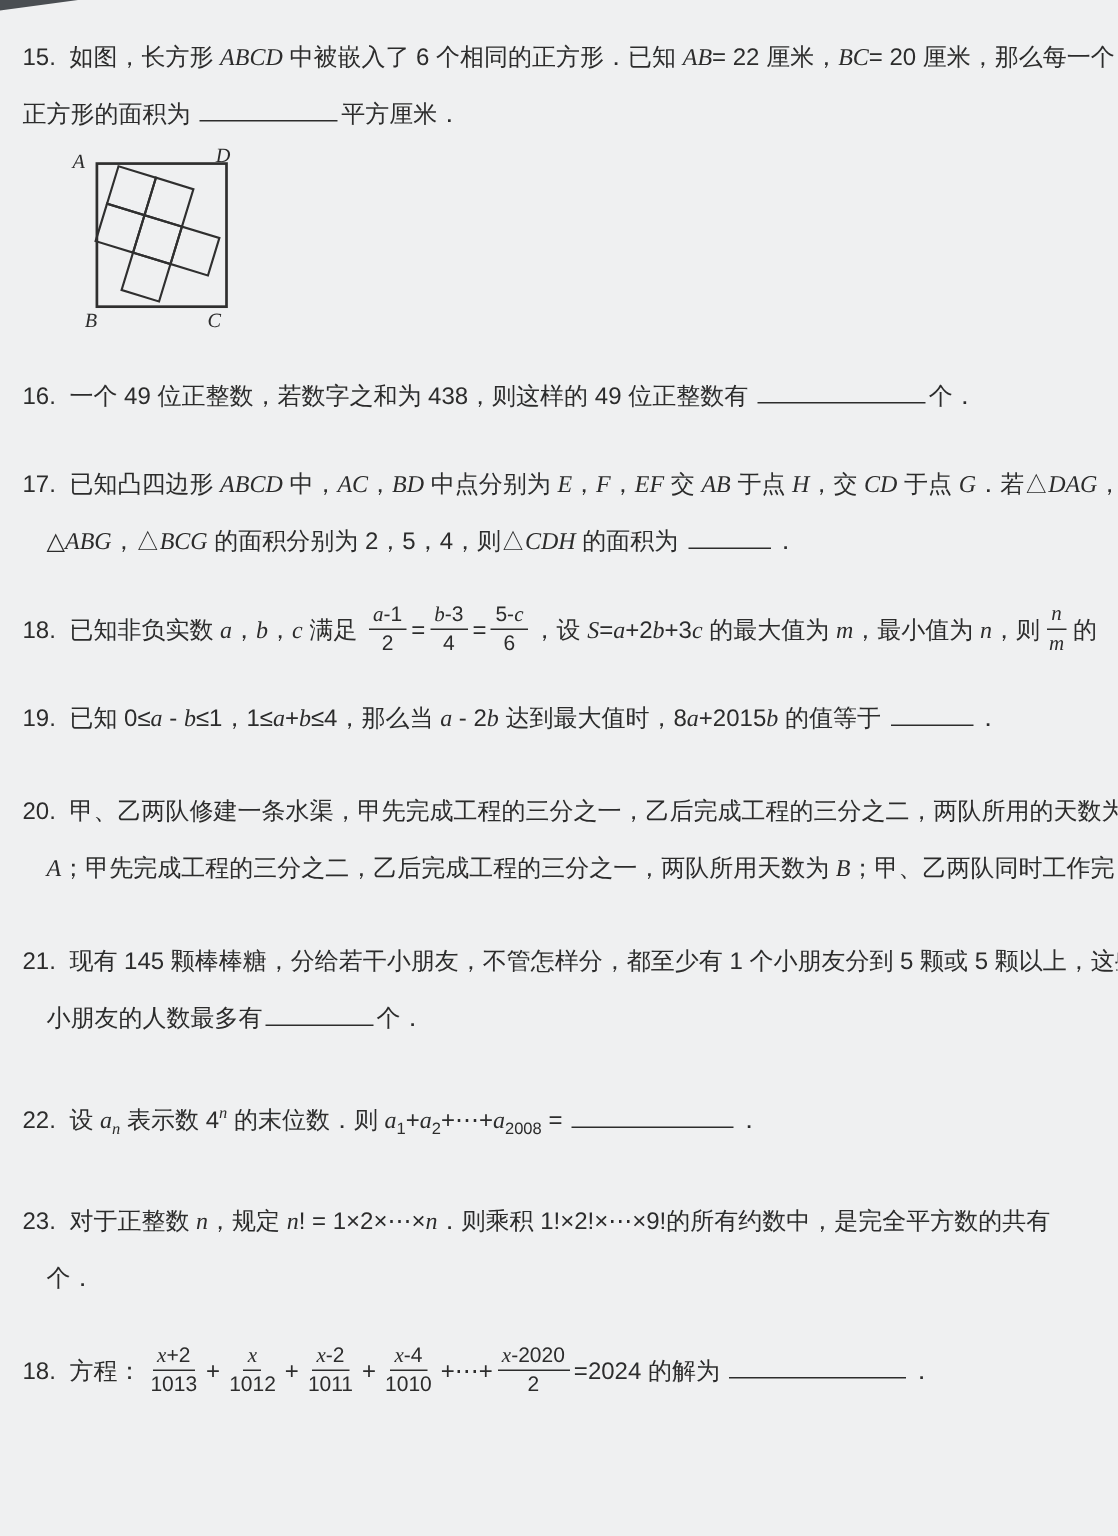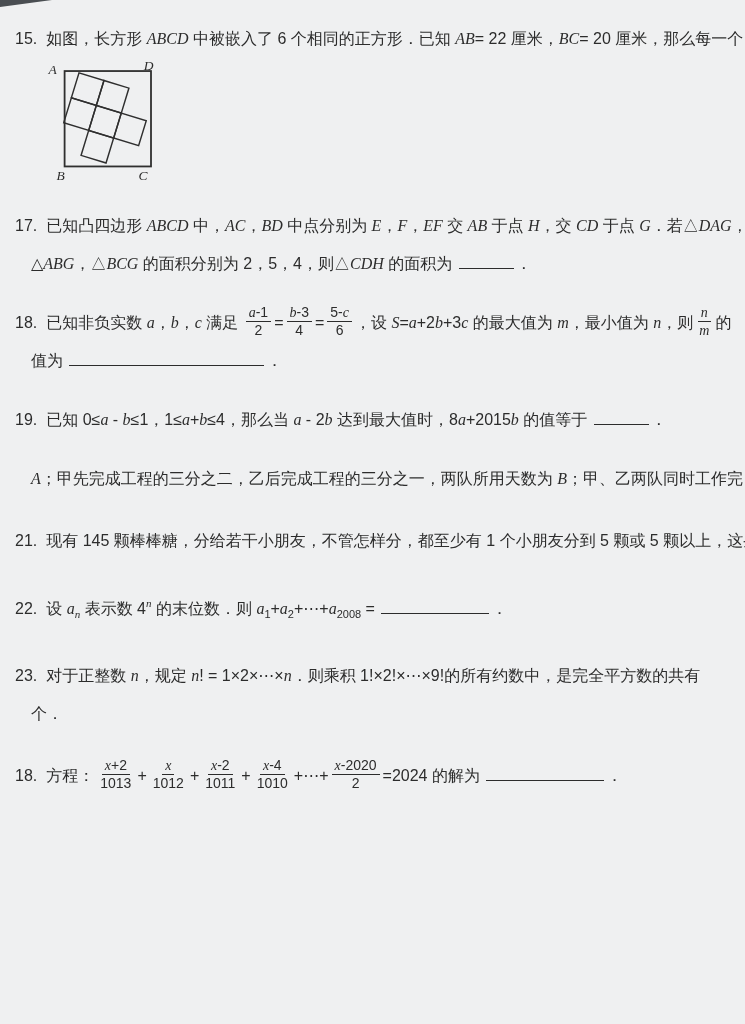--- a/index.html
+++ b/index.html
@@ -42,66 +42,71 @@
   .shape2{fill:none;stroke:#2f2f2f;stroke-width:1.6;}
   .vlabel{font-style:italic;font-family:"Liberation Serif",serif;font-size:15px;fill:#2c2c2c;}
 </style>
 </head>
 <body>
 
 <main>
   <div id="problems-list">
       <div class="problem">
         <div class="line"><span class="pnum">15.</span><span>如图，长方形 </span><span class="mi">ABCD</span><span> 中被嵌入了 6 个相同的正方形．已知 </span><span class="mi">AB</span><span>= 22 厘米，</span><span class="mi">BC</span><span>= 20 厘米，那么每一个</span></div>
+        <div class="line"><span>正方形的面积为 </span><span class="blank" style="width: 92px;"></span><span>平方厘米．</span></div>
         <div id="figure-15" class="fig">
     <svg width="153" height="122" viewBox="0 0 170 135">
       <rect class="shape" x="24" y="12" width="96" height="106"></rect>
       <g transform="translate(40,14) rotate(17)">
         <rect class="shape2" x="0" y="0" width="29" height="29"></rect>
         <rect class="shape2" x="29" y="0" width="29" height="29"></rect>
         <rect class="shape2" x="0" y="29" width="29" height="29"></rect>
         <rect class="shape2" x="29" y="29" width="29" height="29"></rect>
         <rect class="shape2" x="58" y="29" width="29" height="29"></rect>
         <rect class="shape2" x="29" y="58" width="29" height="29"></rect>
       </g>
       <text class="vlabel" x="6" y="15">A</text>
       <text class="vlabel" x="112" y="11">D</text>
       <text class="vlabel" x="15" y="133">B</text>
       <text class="vlabel" x="106" y="133">C</text>
     </svg>
   </div>
       </div>
       <div class="problem">
+        <div class="line"><span class="pnum">16.</span><span>一个 49 位正整数，若数字之和为 438，则这样的 49 位正整数有 </span><span class="blank" style="width: 112px;"></span><span>个．</span></div>
+      </div>
+      <div class="problem">
         <div class="line"><span class="pnum">17.</span><span>已知凸四边形 </span><span class="mi">ABCD</span><span> 中，</span><span class="mi">AC</span><span>，</span><span class="mi">BD</span><span> 中点分别为 </span><span class="mi">E</span><span>，</span><span class="mi">F</span><span>，</span><span class="mi">EF</span><span> 交 </span><span class="mi">AB</span><span> 于点 </span><span class="mi">H</span><span>，交 </span><span class="mi">CD</span><span> 于点 </span><span class="mi">G</span><span>．若△</span><span class="mi">DAG</span><span>，</span></div>
         <div class="line indent"><span>△</span><span class="mi">ABG</span><span>，△</span><span class="mi">BCG</span><span> 的面积分别为 2，5，4，则△</span><span class="mi">CDH</span><span> 的面积为 </span><span class="blank" style="width: 55px;"></span><span>．</span></div>
       </div>
       <div class="problem">
         <div class="line"><span class="pnum">18.</span><span>已知非负实数 </span><span class="mi">a</span><span>，</span><span class="mi">b</span><span>，</span><span class="mi">c</span><span> 满足 </span><span class="frac">
             <span class="fnum"><span class="mi">a</span>-1</span>
             <span class="fden">2</span>
           </span><span>=</span><span class="frac">
             <span class="fnum"><span class="mi">b</span>-3</span>
             <span class="fden">4</span>
           </span><span>=</span><span class="frac">
             <span class="fnum">5-<span class="mi">c</span></span>
             <span class="fden">6</span>
           </span><span>，设 </span><span class="mi">S</span><span>=</span><span class="mi">a</span><span>+2</span><span class="mi">b</span><span>+3</span><span class="mi">c</span><span> 的最大值为 </span><span class="mi">m</span><span>，最小值为 </span><span class="mi">n</span><span>，则</span><span class="frac">
             <span class="fnum"><span class="mi">n</span></span>
             <span class="fden"><span class="mi">m</span></span>
           </span><span>的</span></div>
-        <div class="line indent"><span>值为 </span><span class="blank" style="width: 195px;"></span><span>．</span></div>
       </div>
       <div class="problem">
         <div class="line"><span class="pnum">19.</span><span>已知 0≤</span><span class="mi">a</span><span> - </span><span class="mi">b</span><span>≤1，1≤</span><span class="mi">a</span><span>+</span><span class="mi">b</span><span>≤4，那么当 </span><span class="mi">a</span><span> - 2</span><span class="mi">b</span><span> 达到最大值时，8</span><span class="mi">a</span><span>+2015</span><span class="mi">b</span><span> 的值等于 </span><span class="blank" style="width: 55px;"></span><span>．</span></div>
       </div>
       <div class="problem">
+        <div class="line"><span class="pnum">20.</span><span>甲、乙两队修建一条水渠，甲先完成工程的三分之一，乙后完成工程的三分之二，两队所用的天数为</span></div>
         <div class="line indent"><span class="mi">A</span><span>；甲先完成工程的三分之二，乙后完成工程的三分之一，两队所用天数为 </span><span class="mi">B</span><span>；甲、乙两队同时工作完</span></div>
       </div>
       <div class="problem">
         <div class="line"><span class="pnum">21.</span><span>现有 145 颗棒棒糖，分给若干小朋友，不管怎样分，都至少有 1 个小朋友分到 5 颗或 5 颗以上，这些</span></div>
+        <div class="line indent"><span>小朋友的人数最多有</span><span class="blank" style="width: 72px;"></span><span>个．</span></div>
       </div>
       <div class="problem">
         <div class="line"><span class="pnum">22.</span><span>设 </span><span><span class="mi">a</span><span class="sub"><span class="mi">n</span></span></span><span> 表示数 </span><span>4<span class="sup"><span class="mi">n</span></span></span><span> 的末位数．则 </span><span><span class="mi">a</span><span class="sub">1</span></span><span>+</span><span><span class="mi">a</span><span class="sub">2</span></span><span>+⋯+</span><span><span class="mi">a</span><span class="sub">2008</span></span><span> = </span><span class="blank" style="width: 108px;"></span><span>．</span></div>
       </div>
       <div class="problem">
         <div class="line"><span class="pnum">23.</span><span>对于正整数 </span><span class="mi">n</span><span>，规定 </span><span class="mi">n</span><span>! = 1×2×⋯×</span><span class="mi">n</span><span>．则乘积 1!×2!×⋯×9!的所有约数中，是完全平方数的共有</span></div>
         <div class="line indent"><span>个．</span></div>
       </div>
       <div class="problem">
         <div class="line"><span class="pnum">18.</span><span>方程：</span><span class="frac">

